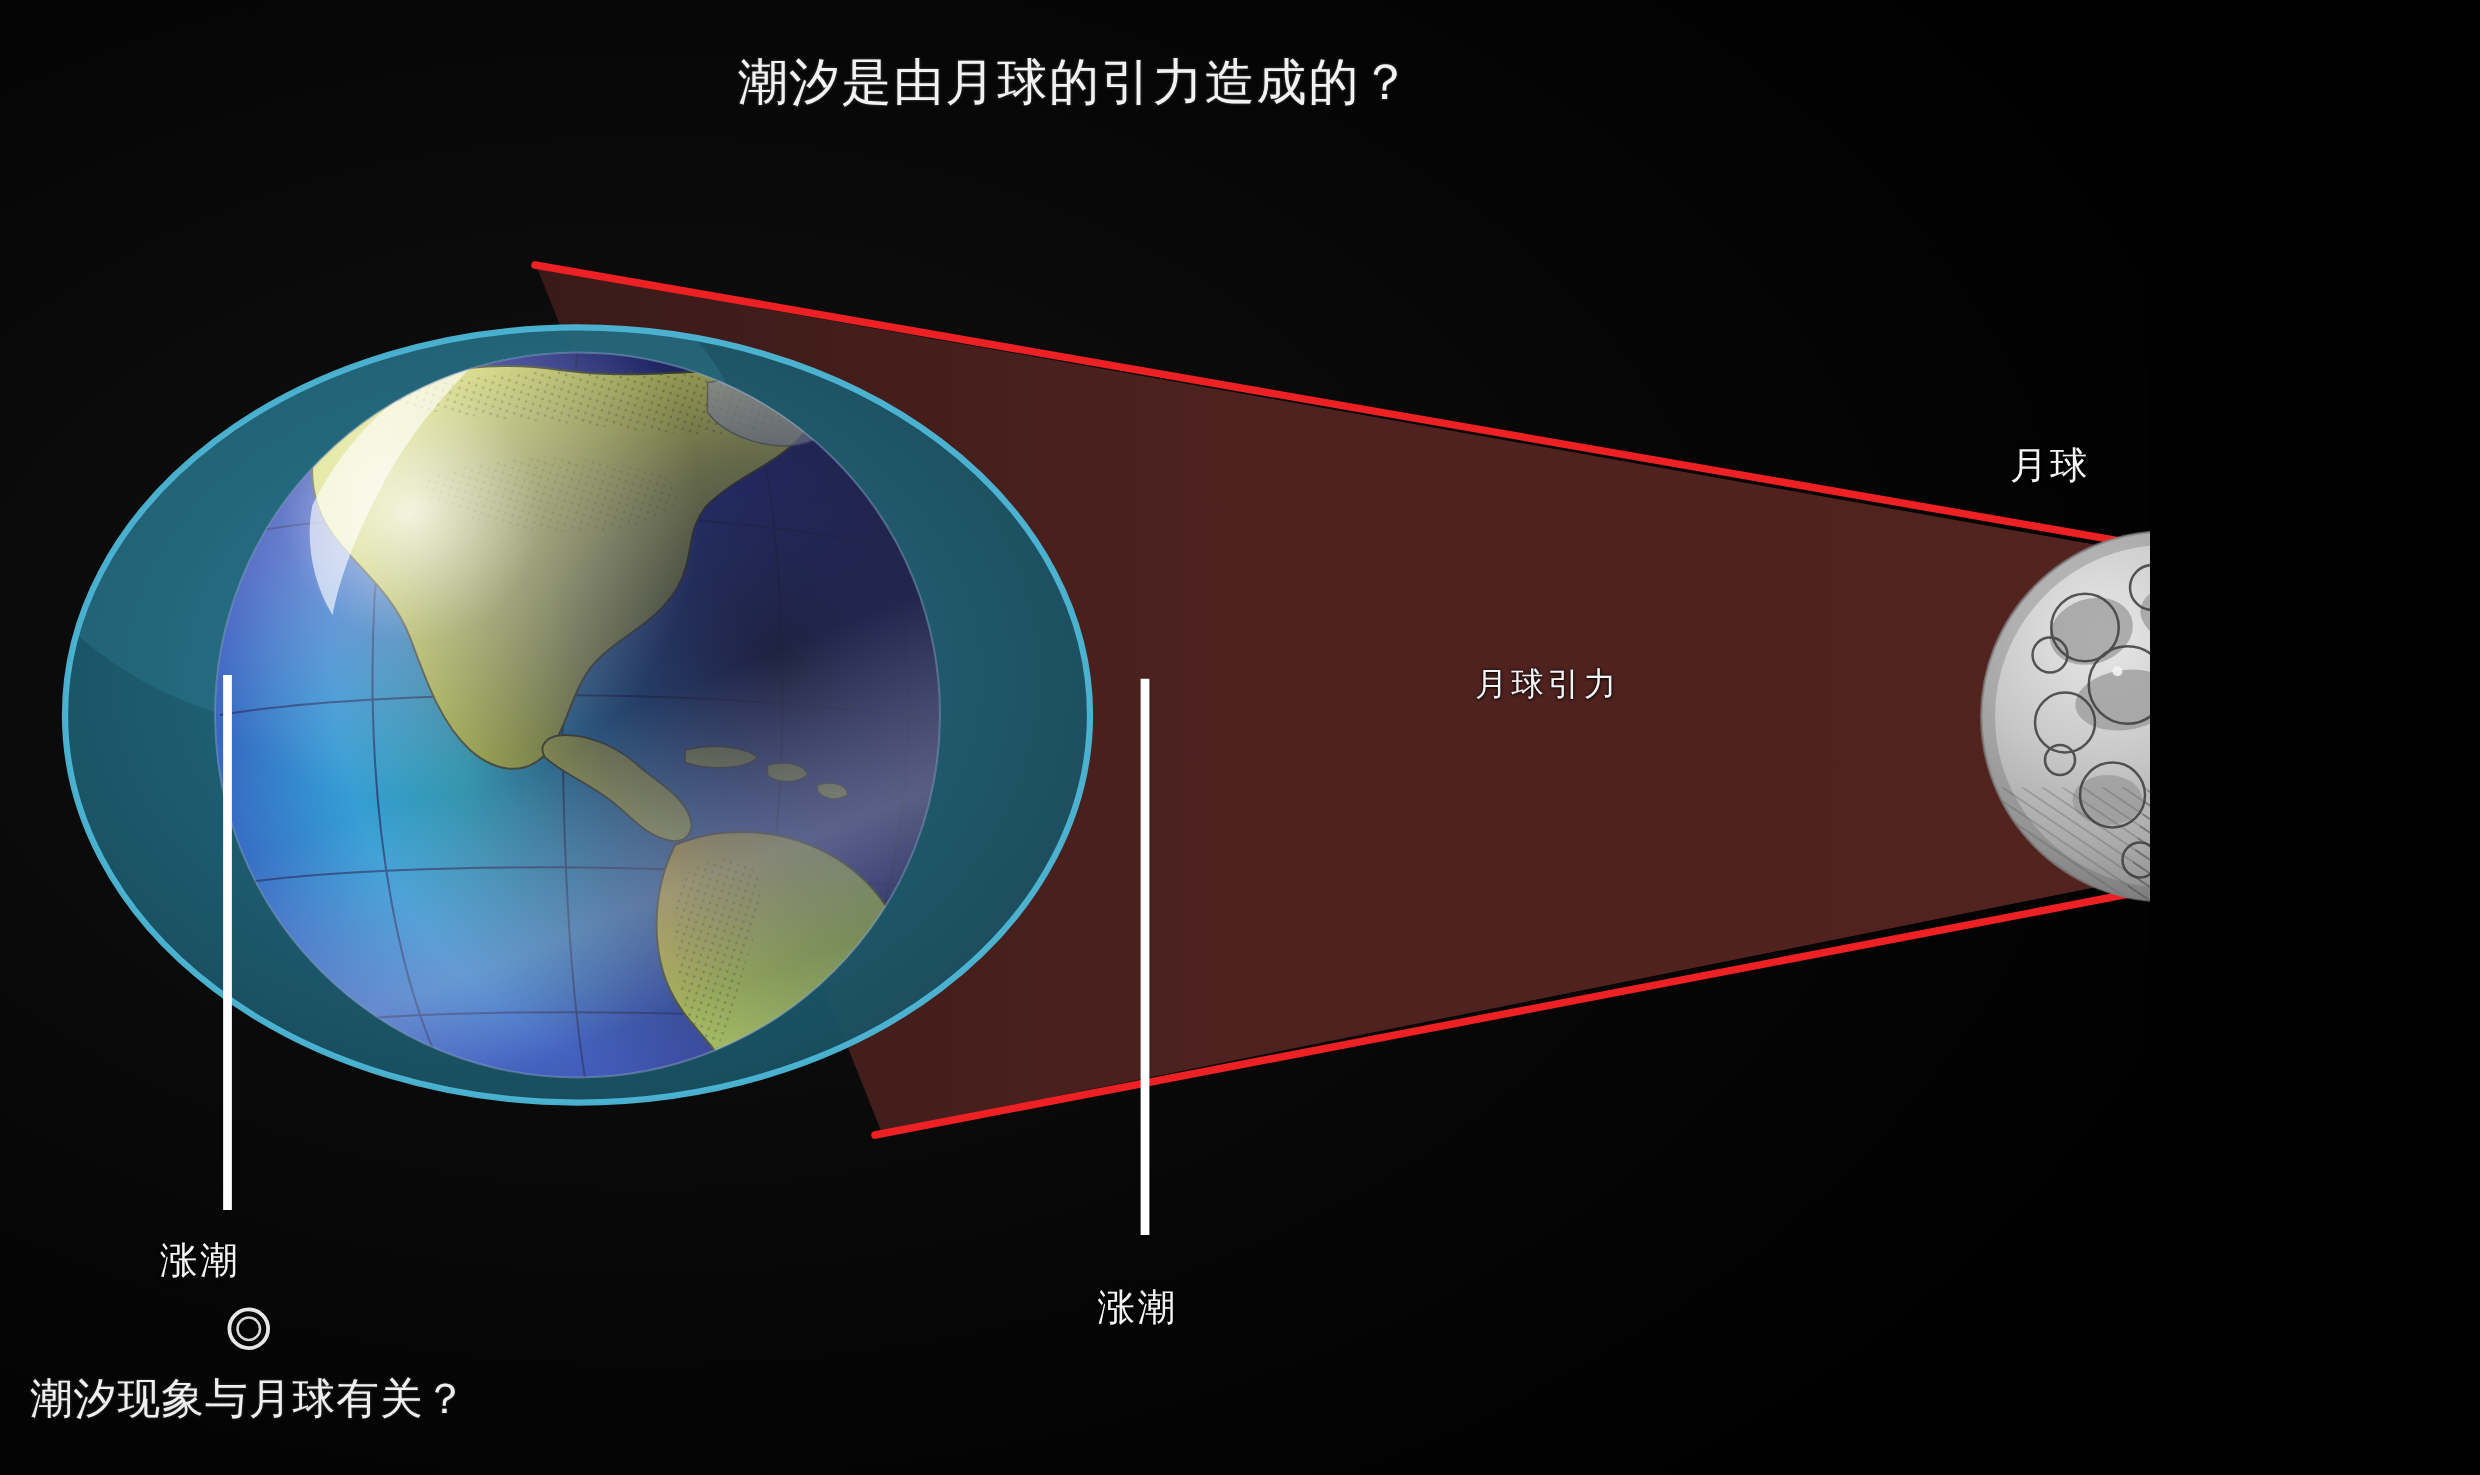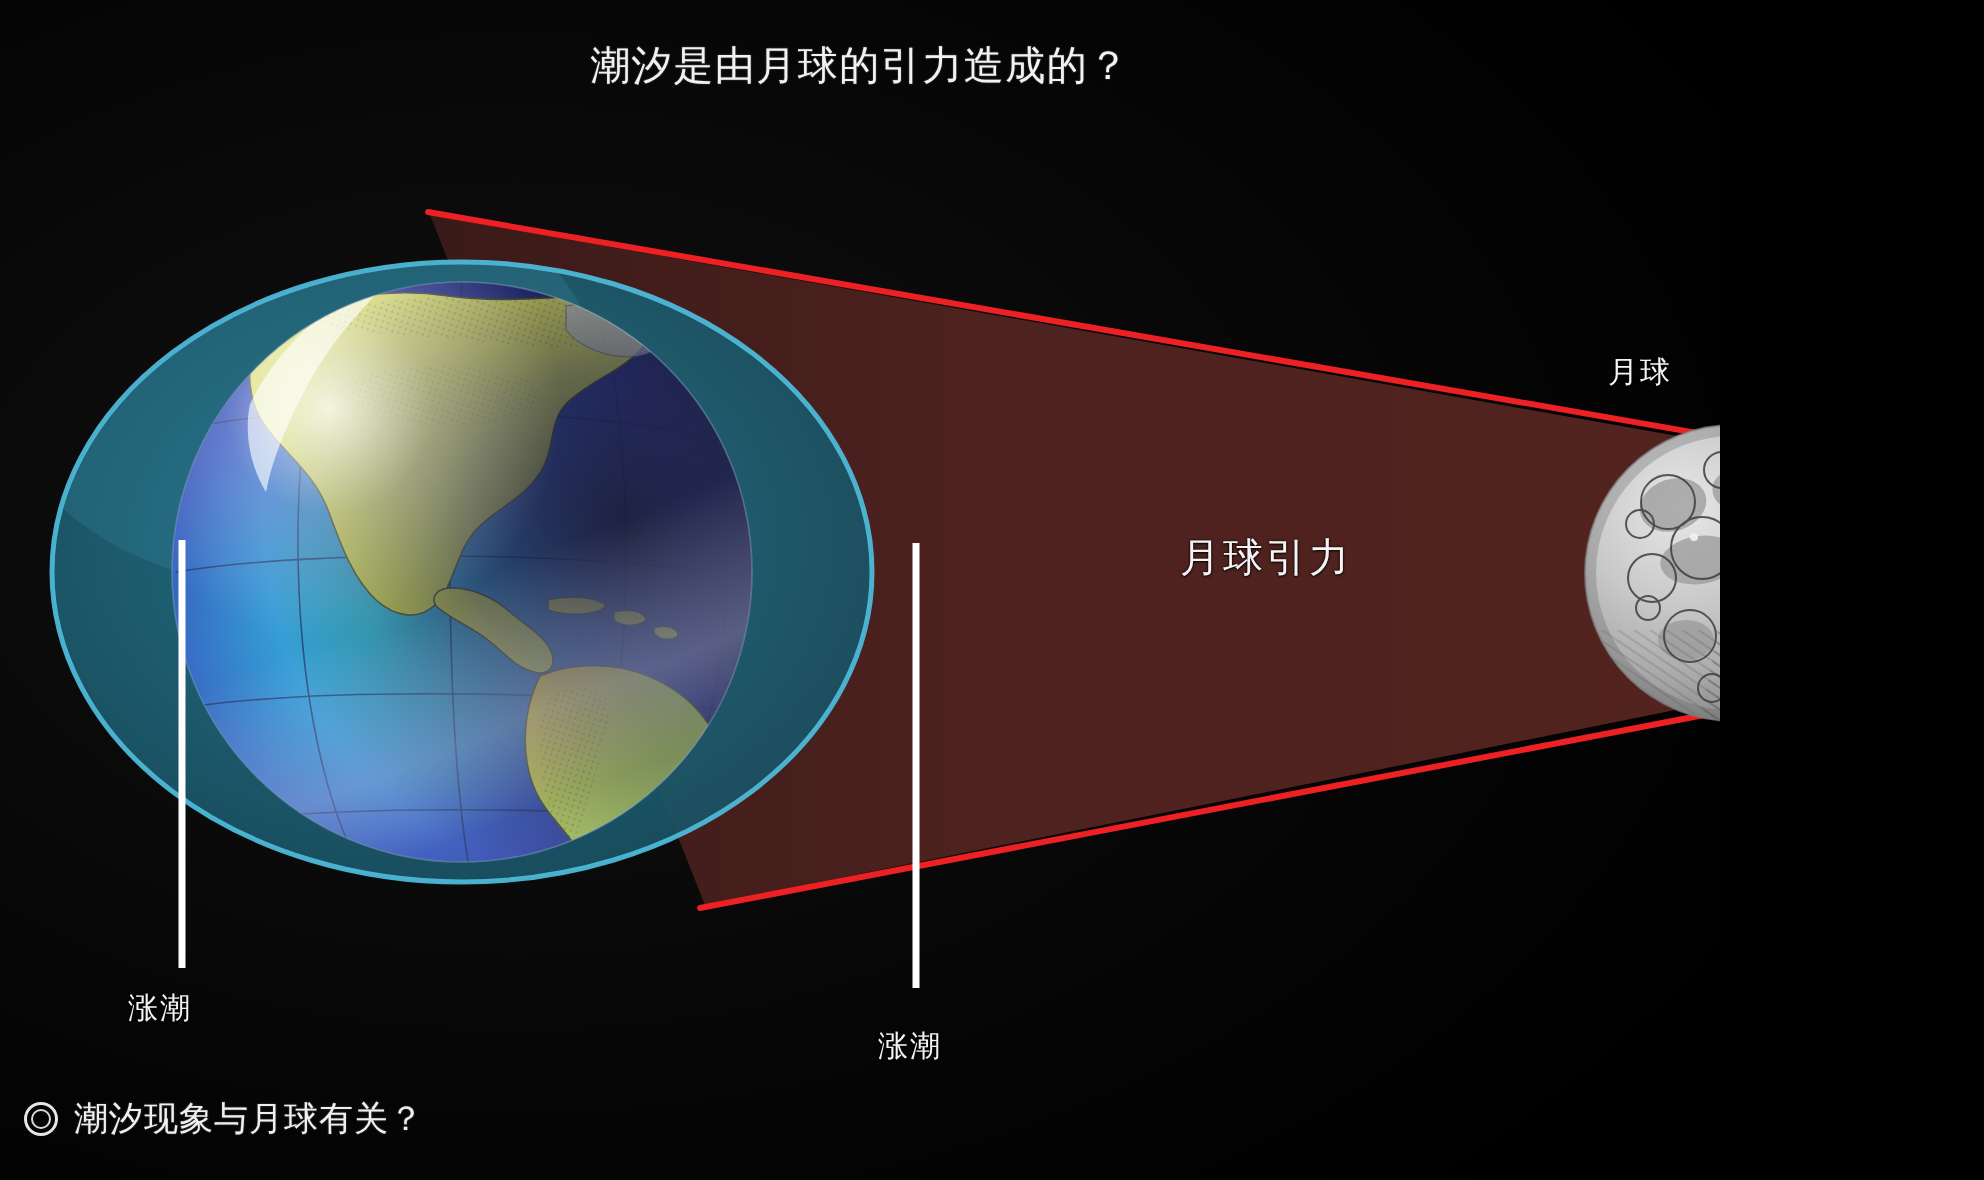--- a/index.html
+++ b/index.html
@@ -44,20 +44,21 @@
     left: 24px;
     bottom: 38px;
     display: flex;
     align-items: center;
     gap: 16px;
     color: #efefef;
     font-size: 34px;
     letter-spacing: 1px;
     text-shadow: 0 0 2px rgba(255,255,255,0.3);
     white-space: nowrap;
+    flex-direction: column;
   }
   .ring-icon {
     width: 34px;
     height: 34px;
     border-radius: 50%;
     border: 3px solid #e6e6e6;
     box-sizing: border-box;
     position: relative;
     flex: none;
   }
@@ -82,21 +83,21 @@
   .lbl {
     position: absolute;
     color: #f4f4f4;
     font-size: 30px;
     letter-spacing: 2px;
     text-shadow: 0 0 3px rgba(0,0,0,0.9), 0 1px 2px rgba(0,0,0,0.8);
     white-space: nowrap;
     pointer-events: none;
   }
   .lbl-moon      { left: 1608px; top: 352px; }
-  .lbl-gravity   { left: 1180px; top: 530px; font-size: 40px; letter-spacing: 3px; }
+  .lbl-gravity   { left: 1180px; top: 530px; font-size: 26px; letter-spacing: 3px; }
   .lbl-tide-left { left: 128px;  top: 988px; }
   .lbl-tide-right{ left: 878px;  top: 1026px; }
 </style>
 </head>
 <body>
 
 <div id="stage">
 
   <div class="title">潮汐是由月球的引力造成的？</div>
 

